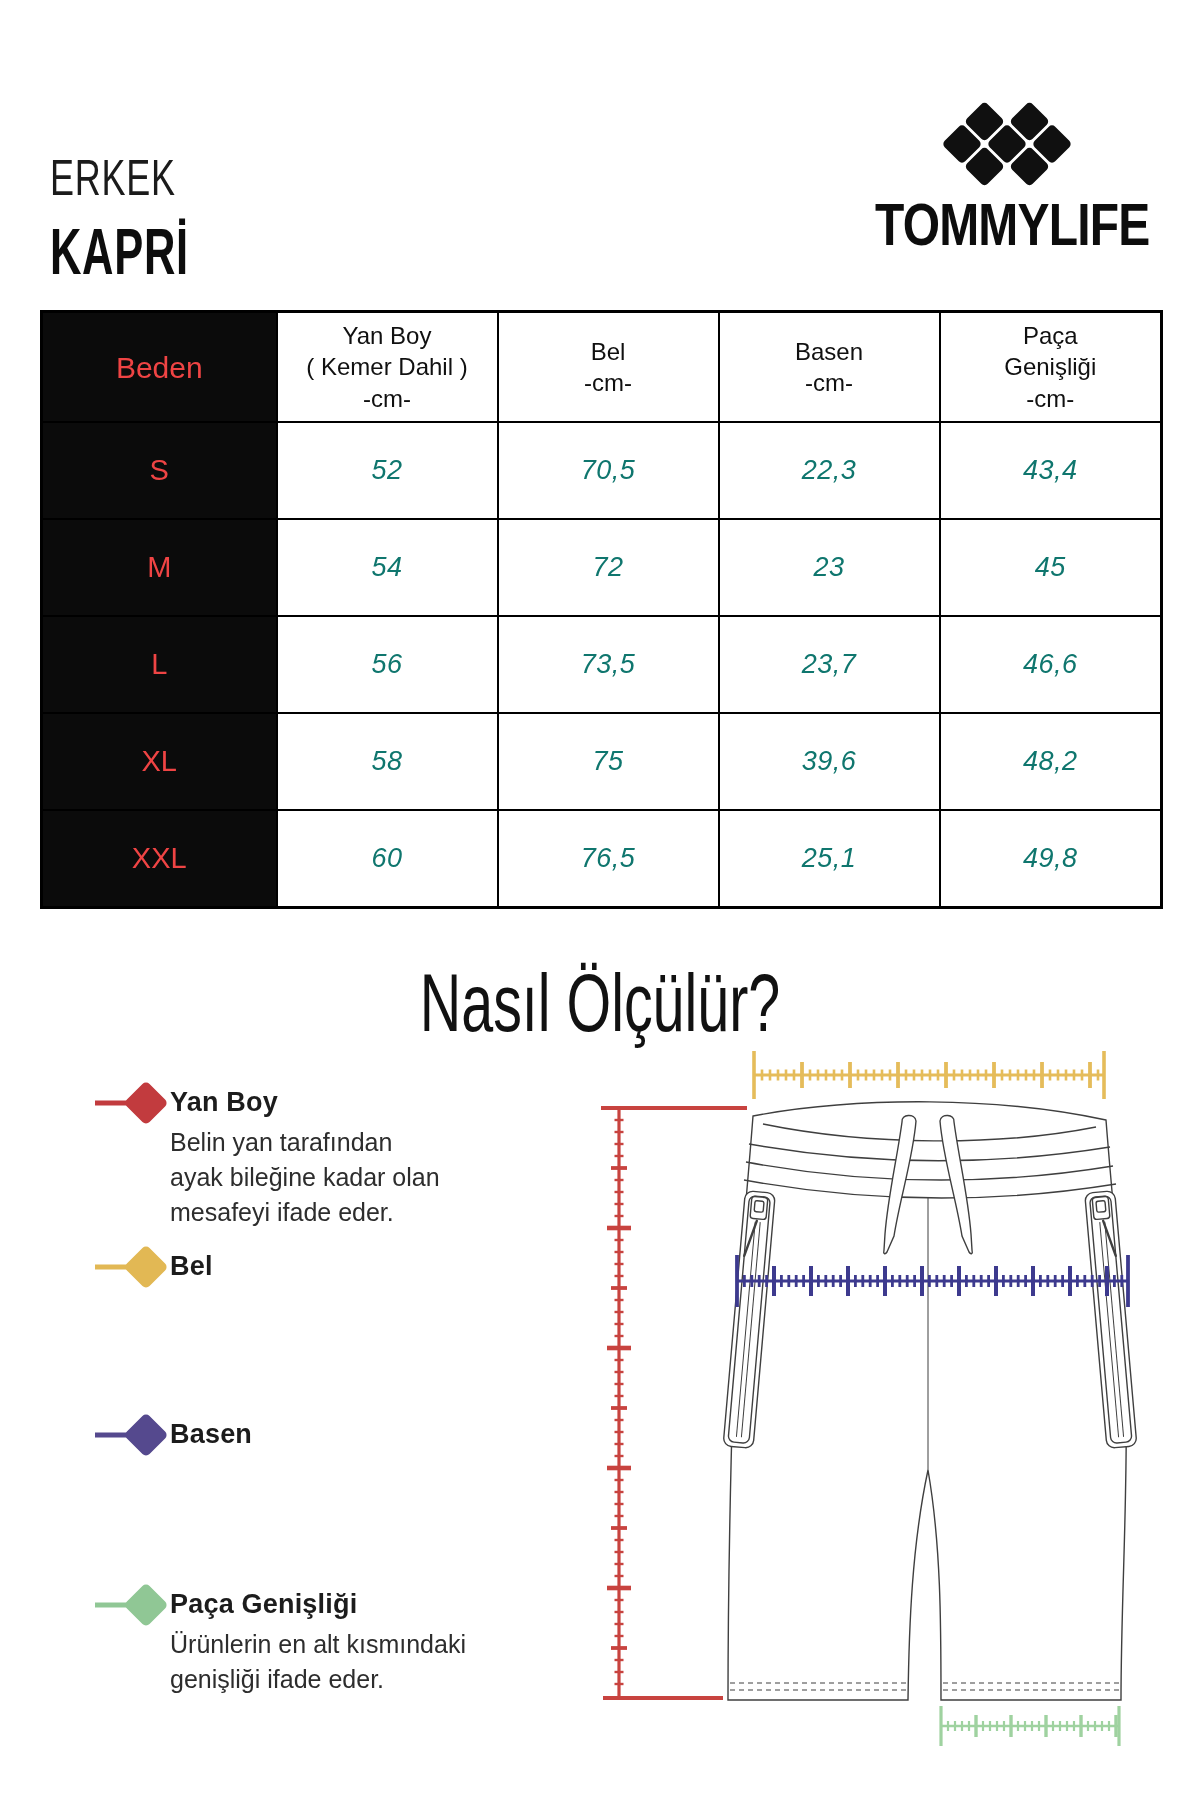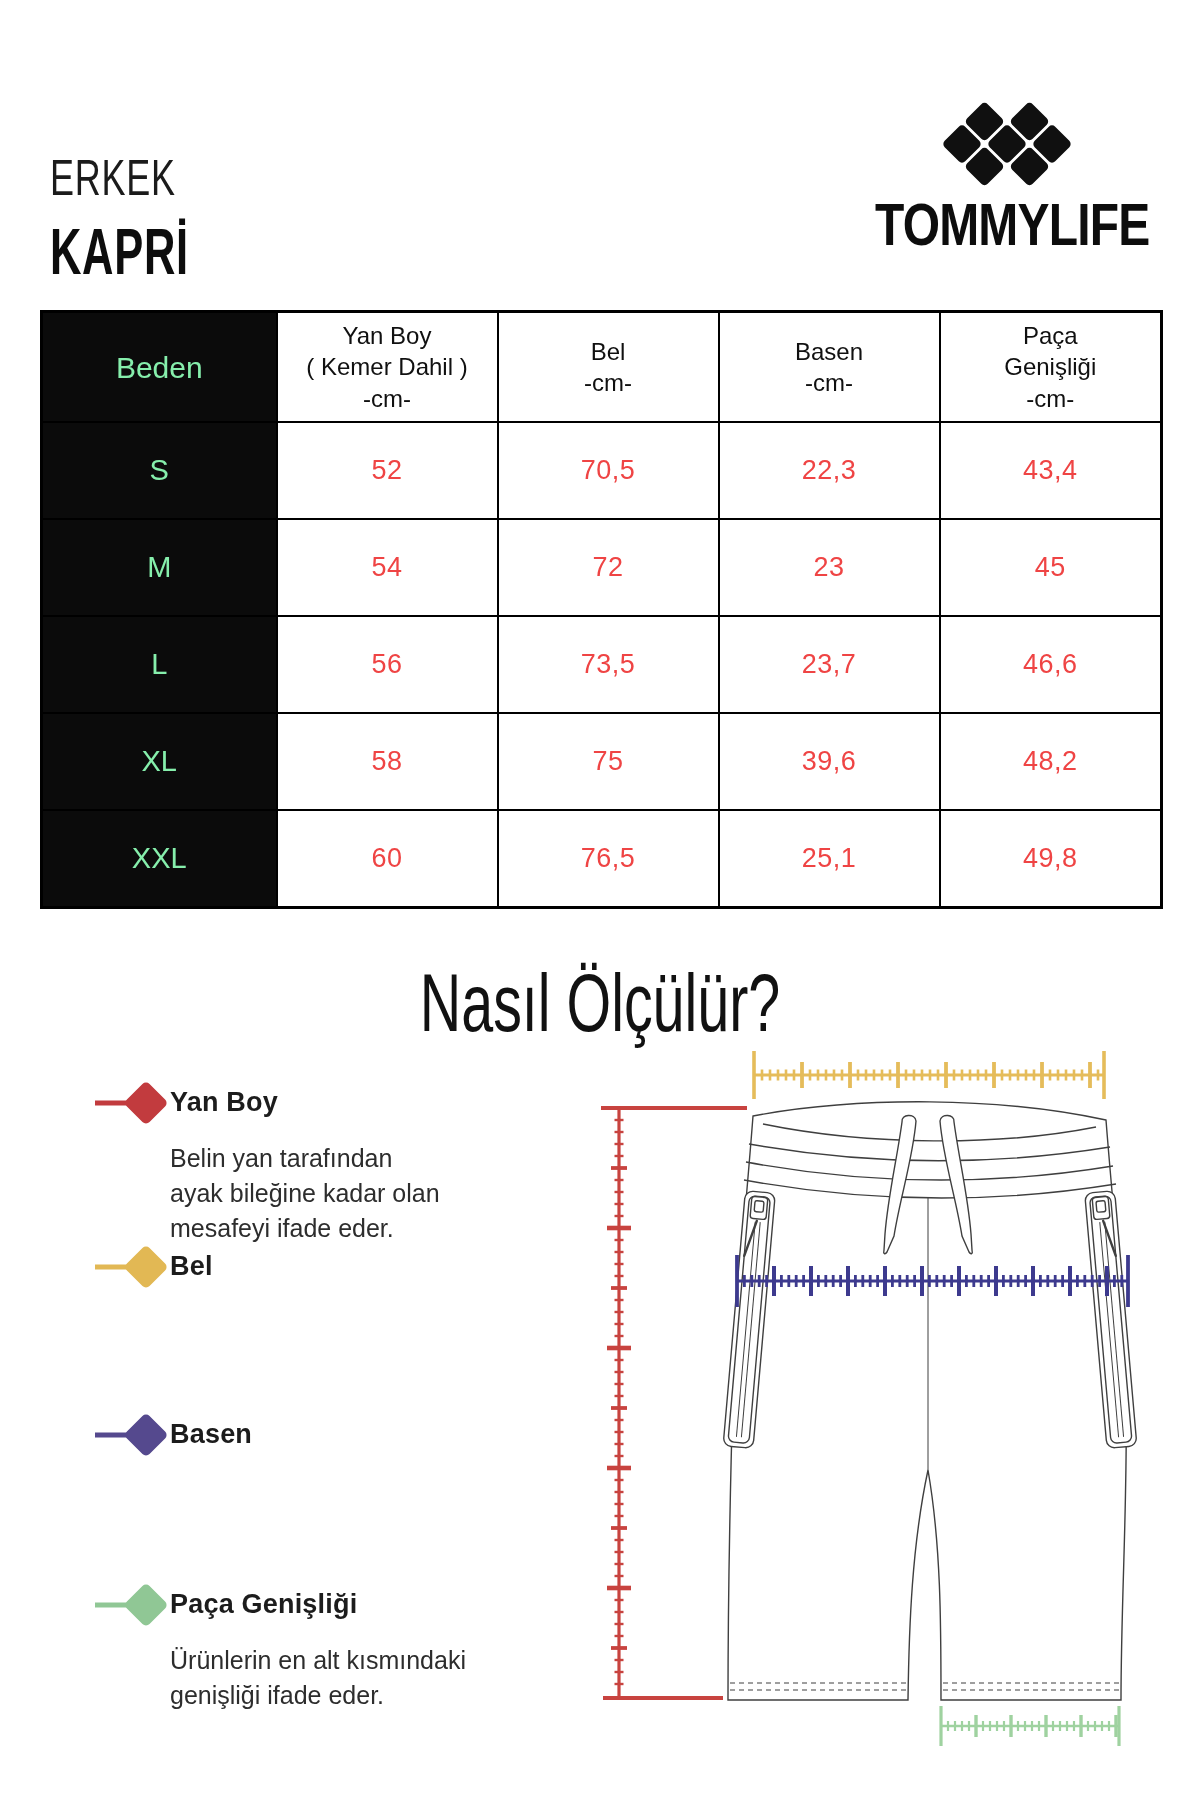--- a/index.html
+++ b/index.html
@@ -21,35 +21,35 @@
             transform:scaleX(.8);transform-origin:50% 0;color:#0d0d0d;white-space:nowrap;}
 
   
   .size-table{position:absolute;left:40px;top:310px;width:1120px;
               border-collapse:collapse;table-layout:fixed;background:#fff;
               border:3px solid #000;}
   .size-table th,.size-table td{border:2px solid #000;text-align:center;vertical-align:middle;}
   .size-table thead th{height:106px;font-size:24px;font-weight:400;line-height:1.3;
                        white-space:pre-line;color:#101010;}
   .size-table thead th.dark{font-size:30px;}
-  .size-table th.dark{background:#0b0b0b;color:#86efac;border-color:#000;}
+  .size-table th.dark{background:#0b0b0b;color:#ef4444;border-color:#000;}
   .size-table tbody th{font-size:29px;font-weight:400;}
-  .size-table tbody td{height:93px;font-size:27px;color:#ef4444;letter-spacing:.5px;}
+  .size-table tbody td{height:93px;font-size:27px;color:#0f766e;letter-spacing:.5px;font-style:italic;}
 
   
   .measure-title{position:absolute;left:0;top:962px;width:1200px;text-align:center;
                  font-size:82px;line-height:1;font-weight:400;color:#111;
                  transform:scaleX(.7);transform-origin:50% 0;white-space:nowrap;}
 
   .legend-item{position:absolute;left:92px;width:460px;}
   .li-1{top:1086px}.li-2{top:1250px}.li-3{top:1418px}.li-4{top:1588px}
   .legend-icon{position:absolute;left:0;top:-12px;}
   .legend-text{margin-left:78px;}
   .legend-name{font-size:27px;font-weight:700;color:#1c1c1c;letter-spacing:.2px;line-height:32px;}
-  .legend-desc{margin-top:23px;font-size:25px;line-height:35px;color:#2d2d2d;white-space:pre-line;}
+  .legend-desc{margin-top:7px;font-size:25px;line-height:35px;color:#2d2d2d;white-space:pre-line;}
 
   #diagram{position:absolute;left:500px;top:880px;width:700px;height:920px;}
 </style>
 </head>
 <body>
 
 <div class="page">
 
   <div class="brand-title">
     <div class="erkek">ERKEK</div>

